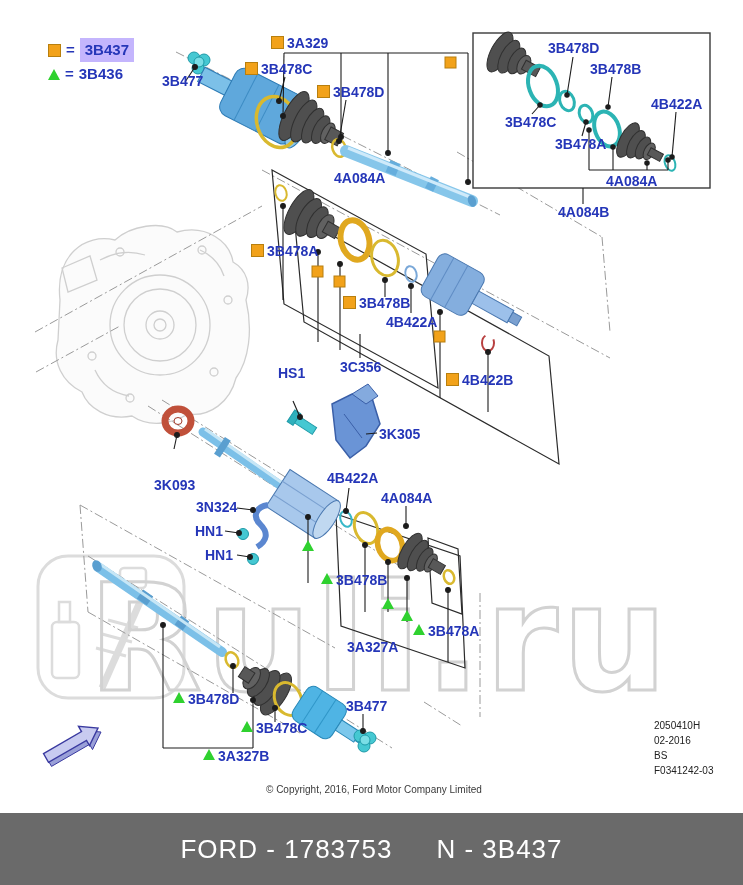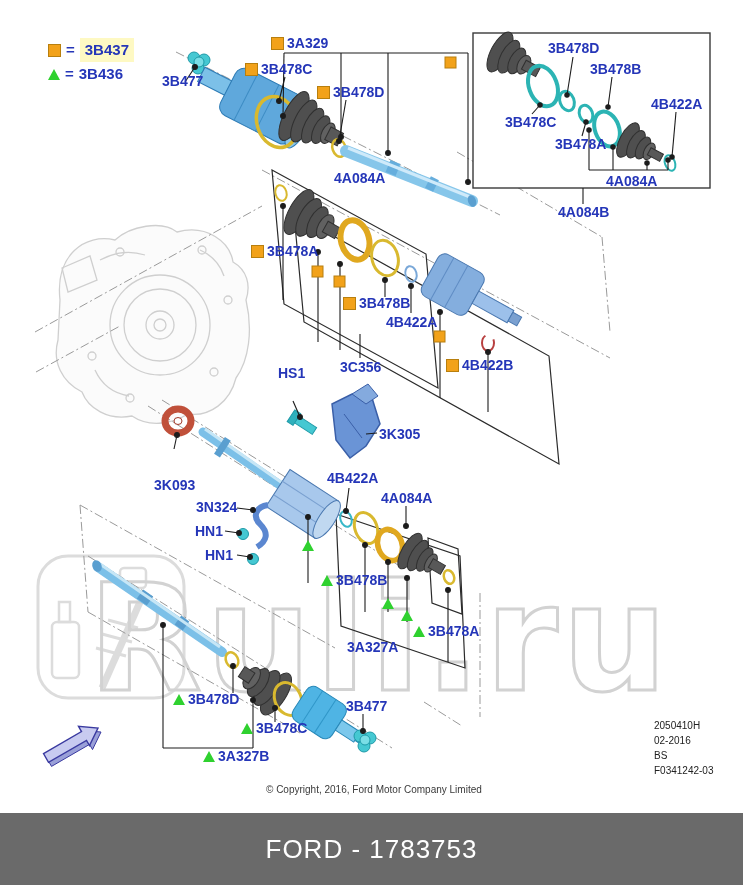--- a/index.html
+++ b/index.html
@@ -1,24 +1,24 @@
 <!DOCTYPE html>
 <html><head>
 <meta charset="utf-8">
 <style>
   html,body{margin:0;padding:0;background:#fff;}
   #stage{position:relative;width:743px;height:885px;background:#ffffff;overflow:hidden;
          font-family:"Liberation Sans",sans-serif;}
   #art{position:absolute;left:0;top:0;}
-  .lbl{position:absolute;display:flex;align-items:center;gap:3px;
+  .lbl{position:absolute;display:flex;align-items:flex-start;gap:3px;
        font:bold 14px/1.1 "Liberation Sans",sans-serif;color:#2536b8;white-space:nowrap;}
   .mk-sq{width:11px;height:11px;background:#f2a21a;border:1px solid #b87f0e;flex:0 0 auto;}
   .mk-tri{width:0;height:0;border-left:6px solid transparent;border-right:6px solid transparent;
           border-bottom:11px solid #2fd12f;flex:0 0 auto;}
-  .hl{background:#fef9c3;padding:1px 5px;}
+  .hl{background:#c4b5fd;padding:1px 5px;}
   #legend{position:absolute;left:48px;top:38px;font:bold 15px/1.5 "Liberation Sans",sans-serif;color:#2536b8;}
   .legend-row{display:flex;align-items:center;gap:5px;height:24px;}
   #plate-codes{position:absolute;left:654px;top:718px;width:120px;text-align:left;
                font:10px/15px "Liberation Sans",sans-serif;color:#222;}
   #copyright{position:absolute;left:266px;top:784px;font:10px "Liberation Sans",sans-serif;color:#3a3a3a;}
   #footer-bar{position:absolute;left:0;top:813px;width:743px;height:72px;background:#6a6a6a;
               display:flex;align-items:center;justify-content:center;gap:44px;
               color:#fff;font:26px "Liberation Sans",sans-serif;letter-spacing:1px;}
 </style>
 </head>
@@ -398,21 +398,21 @@
 <div class="lbl" style="left:343px;top:296px">
       <span class="mk-sq"></span>
       <span>3B478B</span>
     </div>
 <div class="lbl" style="left:386px;top:315px">
       <span>4B422A</span>
     </div>
 <div class="lbl" style="left:340px;top:360px">
       <span>3C356</span>
     </div>
-<div class="lbl" style="left:446px;top:358px">
+<div class="lbl" style="left:446px;top:373px">
       <span class="mk-sq"></span>
       <span>4B422B</span>
     </div>
 
 <div class="lbl" style="left:278px;top:366px">
       <span>HS1</span>
     </div>
 <div class="lbl" style="left:379px;top:427px">
       <span>3K305</span>
     </div>
@@ -467,15 +467,16 @@
   <div>2050410H</div>
   <div>02-2016</div>
   <div>BS</div>
   <div>F0341242-03</div>
 </div>
 
 <div id="copyright">© Copyright, 2016, Ford Motor Company Limited</div>
 
 <div id="footer-bar">
   <span>FORD - 1783753</span>
+  <span>N - 3B437</span>
 </div>
 
 </div>
 
 </body></html>

